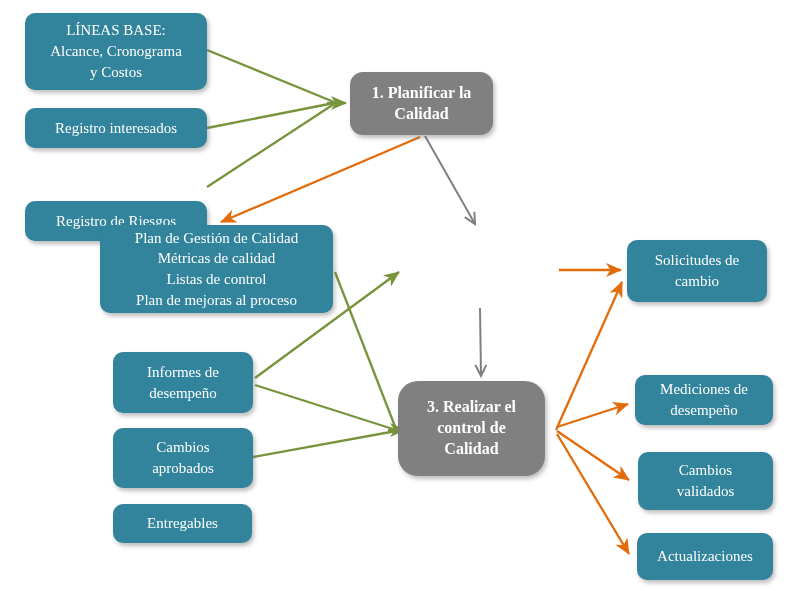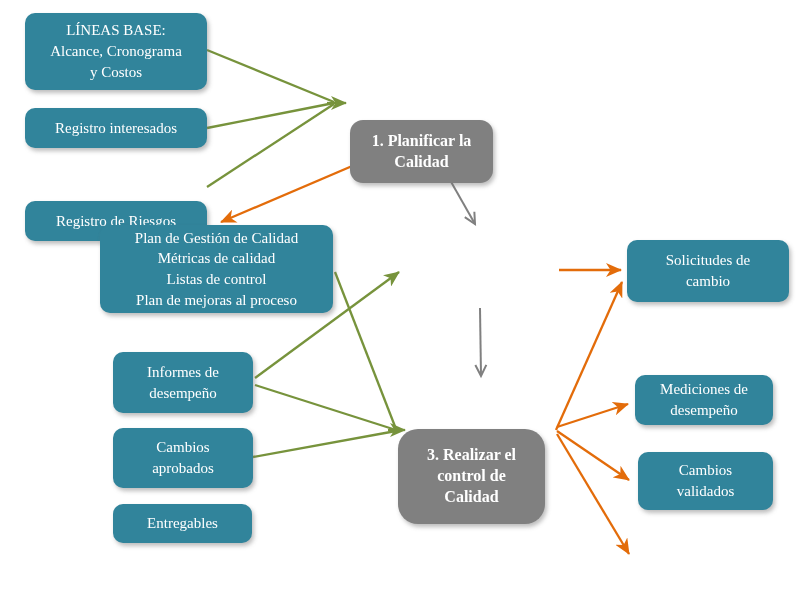--- a/index.html
+++ b/index.html
@@ -34,21 +34,20 @@
     background:var(--teal);
     font-size:15px;
     line-height:1.38;
   }
   .gray{
     background:var(--gray);
     font-size:16px;
     font-weight:bold;
     line-height:1.3;
     border-radius:13px;
-    margin-top:48px;
   }
   .edge-green{stroke:var(--green);stroke-width:2.3;fill:none;}
   .edge-orange{stroke:var(--orange);stroke-width:2.3;fill:none;}
   .edge-gray{stroke:var(--gray);stroke-width:2;fill:none;}
   .head-green{fill:var(--green);}
   .head-orange{fill:var(--orange);}
   .head-gray-stroke{stroke:var(--gray);stroke-width:2;fill:none;}
 </style>
 </head>
 <body>
@@ -105,31 +104,32 @@
   <div class="node teal" style="left:100px;top:225px;width:233px;height:88px;">Plan de Gestión de Calidad
 Métricas de calidad
 Listas de control
 Plan de mejoras al proceso</div>
 
 
   <div class="node gray" style="left:398px;top:381px;width:147px;height:95px;border-radius:20px;">3. Realizar el
 control de
 Calidad</div>
 
-  <div class="node teal" style="left:627px;top:240px;width:162px;height:62px;">Solicitudes de
+  <div class="node teal" style="left:627px;top:240px;width:140px;height:62px;">Solicitudes de
 cambio</div>
 
   <div class="node teal" style="left:113px;top:352px;width:140px;height:61px;">Informes de
 desempeño</div>
 
   <div class="node teal" style="left:113px;top:428px;width:140px;height:60px;">Cambios
 aprobados</div>
 
   <div class="node teal" style="left:113px;top:504px;width:139px;height:39px;">Entregables</div>
 
   <div class="node teal" style="left:635px;top:375px;width:138px;height:50px;">Mediciones de
 desempeño</div>
 
   <div class="node teal" style="left:638px;top:452px;width:135px;height:58px;">Cambios
 validados</div>
 
+  <div class="node teal" style="left:637px;top:533px;width:136px;height:47px;">Actualizaciones</div>
 
 </div>
 
 </body></html>

